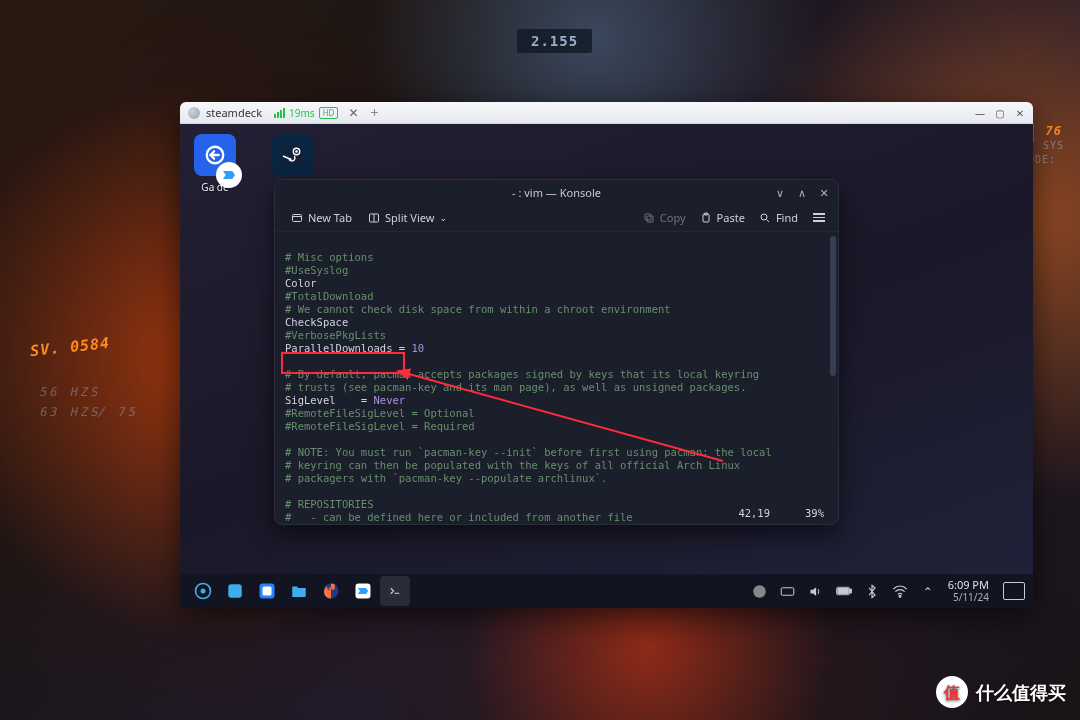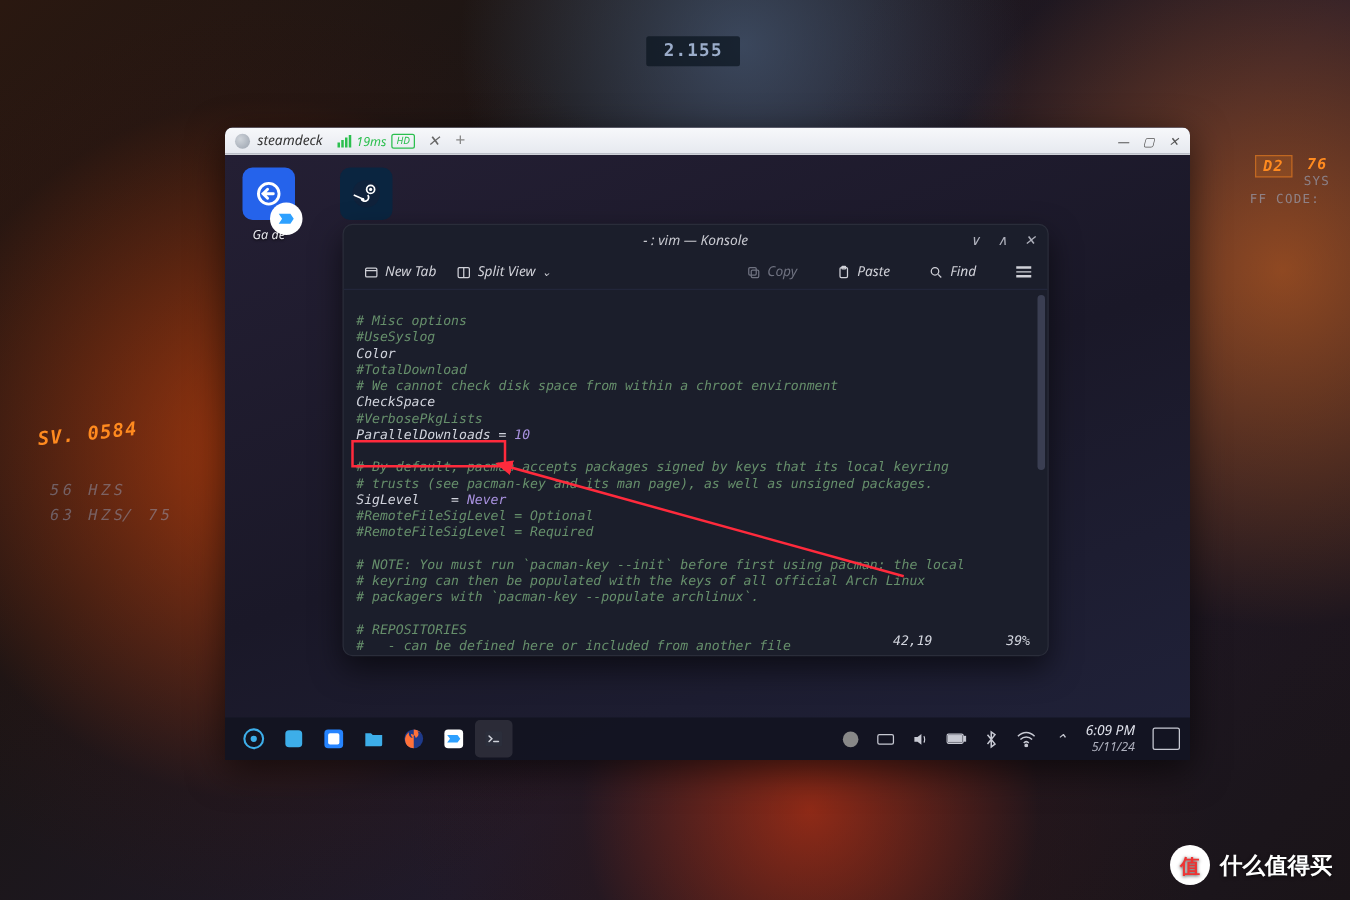--- a/index.html
+++ b/index.html
@@ -27,27 +27,26 @@
   }
   .hud.big { font-size: 14px; font-weight: 600; background: rgba(10,20,30,0.7); padding: 4px 14px; border-radius: 2px; }
   .hud.orange { color: #ff8a1f; font-style: italic; font-weight: 600; font-size: 15px; }
   .hud.faint { color: rgba(170,210,255,0.35); letter-spacing: 3px; font-size: 12px; }
   .hud.small { font-size: 10px; color: rgba(170,210,255,0.45); letter-spacing: 1px; }
 
   
   .remote-window {
     position: absolute;
     left: 180px; top: 102px;
-    width: 772px; height: 506px;
+    width: 853px; height: 506px;
     background: #23233a;
     border-radius: 6px 6px 0 0;
     box-shadow: 0 8px 30px rgba(0,0,0,0.6);
     display: flex; flex-direction: column;
     overflow: hidden;
-    font-style: italic;
   }
   .titlebar {
     height: 22px;
     background: linear-gradient(#f7f8fb, #e6e9ef);
     display: flex; align-items: center;
     font-size: 11px; color: #444;
     border-bottom: 1px solid #d0d3d9;
     padding: 0 4px 0 8px;
   }
   .titlebar .favicon {
@@ -130,21 +129,21 @@
   }
   .konsole .k-toolbar {
     height:28px; display:flex; align-items:center;
     padding:0 10px; gap:4px; color:#d0d1d8; font-size:11px;
     border-bottom:1px solid #22263a;
   }
   .konsole .k-toolbar .btn {
     display:flex; align-items:center; gap:5px;
     padding:3px 6px; border-radius:4px;justify-content:flex-end;
   }
-  .konsole .k-toolbar .right { margin-left:auto; display:flex; gap:19px; }
+  .konsole .k-toolbar .right { margin-left:auto; display:flex; gap:2px; }
   .konsole .k-toolbar .right .btn.copy { color:#6f7280; }
   .konsole .k-toolbar .menu-icon {
     width:18px; display:flex; flex-direction:column; gap:2px;
     align-items:center; justify-content:center; margin-left:4px;
   }
   .konsole .k-toolbar .menu-icon span{height:1.5px;width:12px;background:#d0d1d8;}
 
   .konsole .term {
     flex:1; position:relative;
     font-family: "DejaVu Sans Mono","Consolas",monospace;
@@ -359,21 +358,21 @@
 <span class="cm"># NOTE: You must run `pacman-key --init` before first using pacman; the local</span>
 <span class="cm"># keyring can then be populated with the keys of all official Arch Linux</span>
 <span class="cm"># packagers with `pacman-key --populate archlinux`.</span>
 <span></span>
 <span class="cm"># REPOSITORIES</span>
 <span class="cm">#   - can be defined here or included from another file</span>
 
 
 
 
-<span class="status" style="position:absolute; right:92px; bottom:4px;">42,19</span><span class="status" style="position:absolute; right:14px; bottom:4px;">39%</span>
+<span class="status" style="position:absolute; right:68px; bottom:4px;">42,19</span><span class="status" style="position:absolute; right:14px; bottom:4px;">39%</span>
         <div class="scrollbar"></div>
         <div class="hl-box"></div>
         <svg class="annot-arrow" viewBox="0 0 340 100">
           <defs>
               <marker id="ah" markerWidth="8" markerHeight="8" refX="6" refY="3" orient="auto">
                 <path d="M0,0 L7,3 L0,6 z" fill="#ff2a3c"></path>
               </marker>
             </defs>
           <line x1="330" y1="95" x2="5" y2="5" stroke="#ff2a3c" stroke-width="2" marker-end="url(#ah)"></line>
         </svg>

